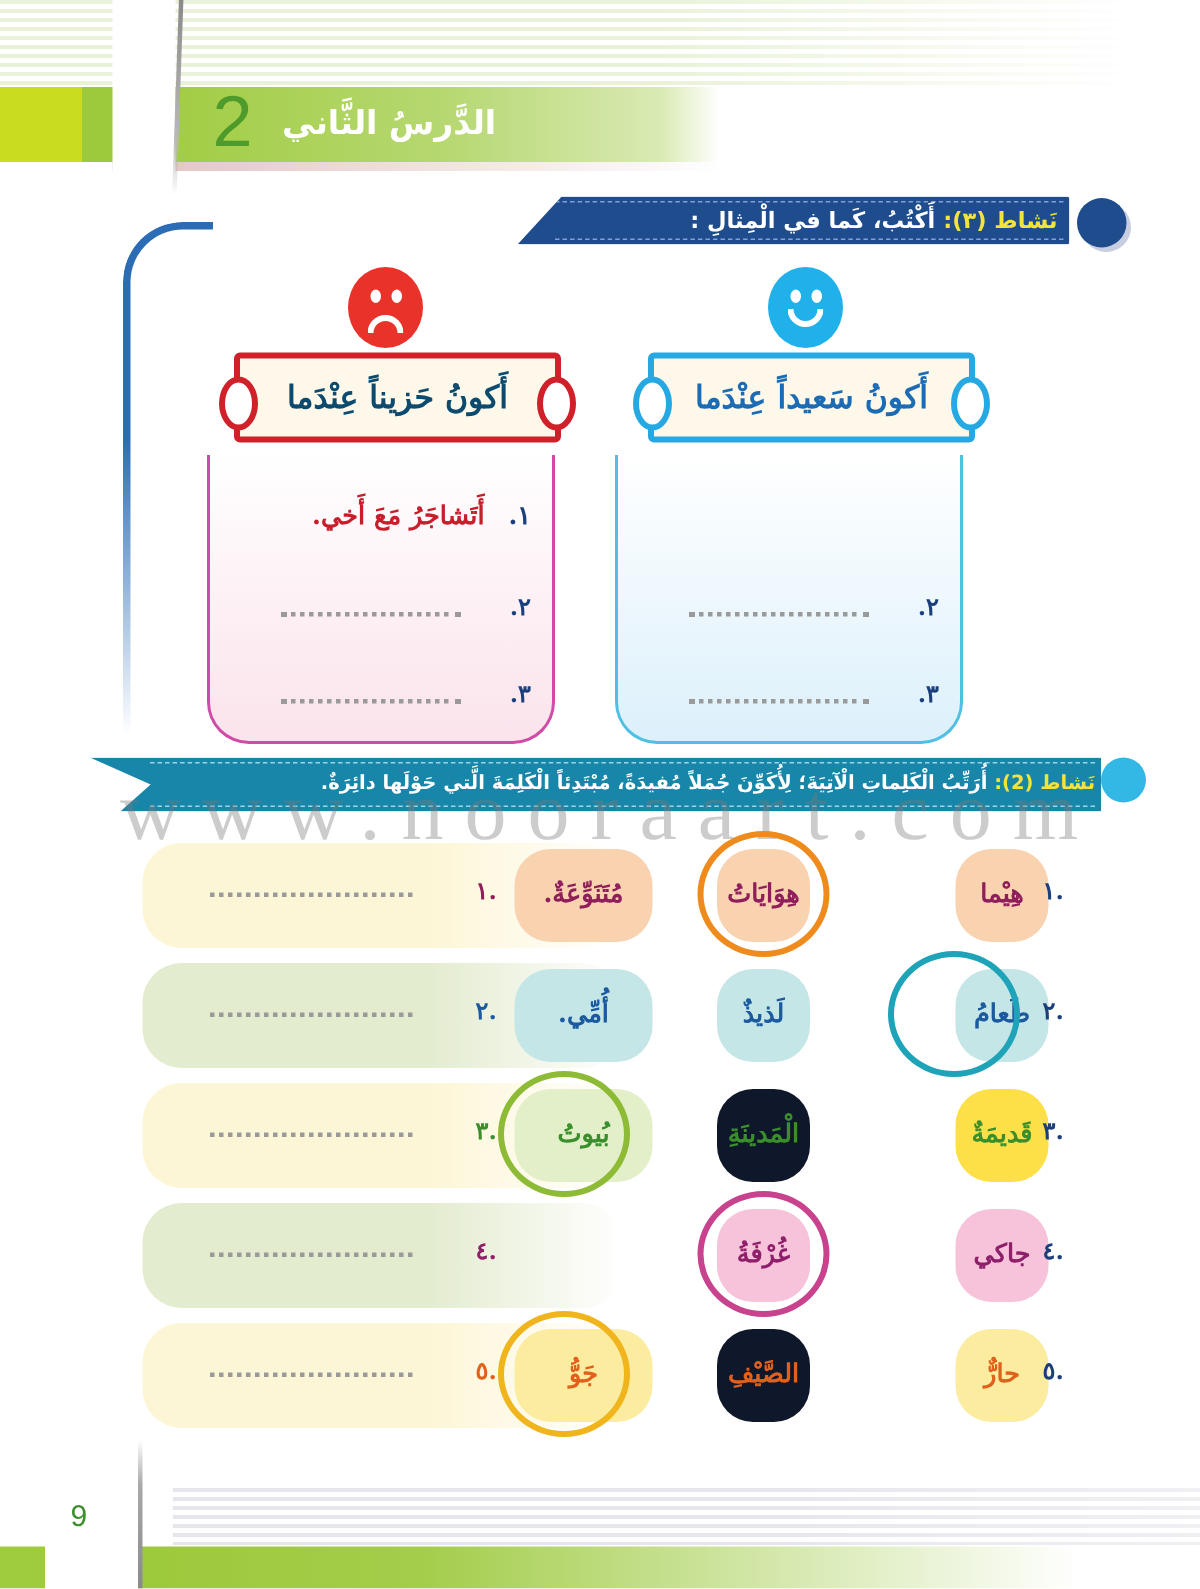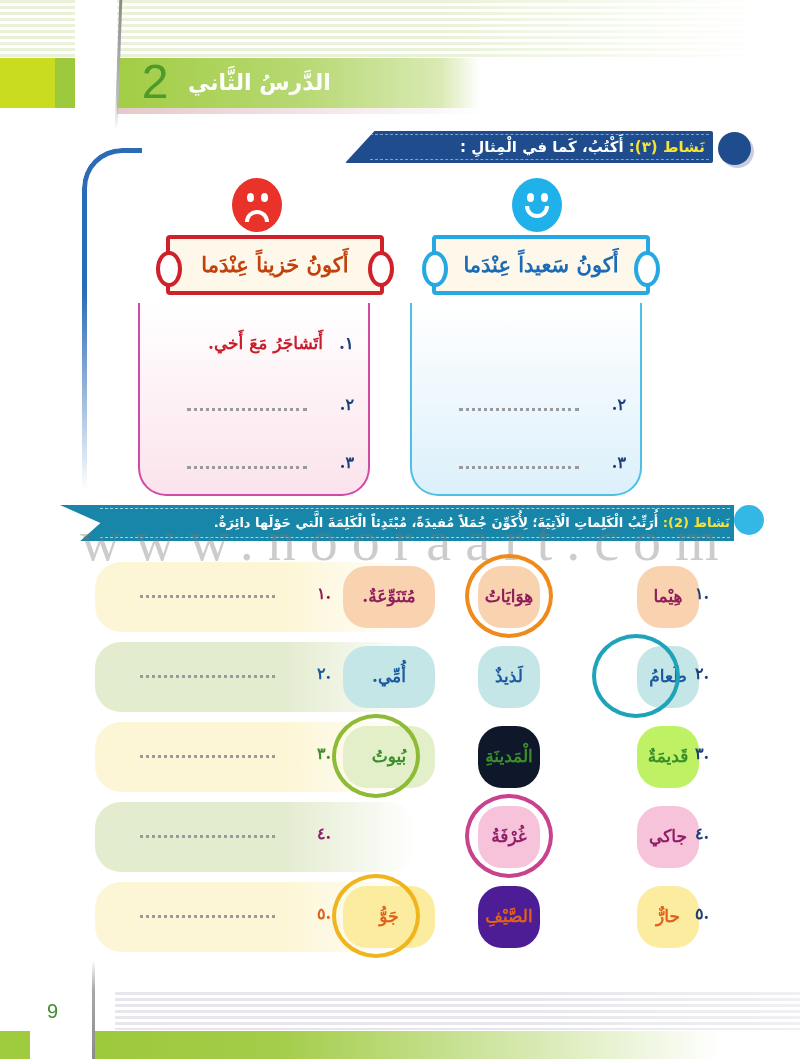--- a/index.html
+++ b/index.html
@@ -47,21 +47,21 @@
   .face-happy .mouth { position: absolute; left: 13px; top: 28px; width: 24px; height: 12px;
     border: 4px solid #fff; border-top: none; border-radius: 0 0 14px 14px; }
   .face-sad .mouth { position: absolute; left: 13px; top: 32px; width: 24px; height: 12px;
     border: 4px solid #fff; border-bottom: none; border-radius: 14px 14px 0 0; }
 
   .plaque { position: absolute; top: 235px; width: 218px; height: 60px; background: #fdf8ea;
     border: 4px solid; border-radius: 4px; text-align: center; font-size: 21px; line-height: 52px; font-weight: bold; }
   .plaque::before, .plaque::after { content: ""; position: absolute; top: 12px; width: 18px; height: 28px;
     border: 4px solid; background: #fff; border-radius: 50%; }
   .plaque::before { left: -14px; } .plaque::after { right: -14px; }
-  .plaque-sad { left: 166px; border-color: #d0202a; color: #c2410c; }
+  .plaque-sad { left: 156px; border-color: #d0202a; color: #0c4a6e; }
   .plaque-sad::before, .plaque-sad::after { border-color: #d0202a; }
   .plaque-happy { left: 432px; border-color: #26a9e3; color: #1c6bb5; }
   .plaque-happy::before, .plaque-happy::after { border-color: #26a9e3; }
 
   .list-box { position: absolute; top: 303px; width: 232px; height: 193px; border: 2px solid;
     border-top: none; border-radius: 0 0 28px 28px; }
   .list-box-sad { left: 138px; border-color: #d04aa7; background: linear-gradient(to bottom, #fff 0, #fbe3ec 100%); }
   .list-box-happy { left: 410px; border-color: #4fc0e3; background: linear-gradient(to bottom, #fff 0, #dcf0fb 100%); }
   .li { position: absolute; right: 14px; left: 18px; text-align: right; direction: rtl; font-family: "DejaVu Serif", serif; }
   .li .num { font-weight: bold; margin-left: 10px; }
@@ -193,41 +193,41 @@
       <div class="tile t3" style="background:#c5e6e6;color:#1c5aa0">طَعامُ</div>
       <div class="tile t2" style="background:#c5e6e6;color:#1c5aa0">لَذيذٌ</div>
       <div class="tile t1" style="background:#c5e6e6;color:#1c5aa0">أُمِّي.</div>
       <div class="ring" style="left:497px;border-color:#1ea3b8"></div>
       <div class="rnum">٢.</div>
     </div>
     <div class="row" style="top: 722px;">
       <div class="band" style="background:linear-gradient(to right, #fdf6d6 60%, rgba(255,255,255,0))"></div>
       <div class="ans-dots"></div>
       <div class="ans-num" style="color:#3a8e2b">٣.</div>
-      <div class="tile t3" style="background:#bef264;color:#3a8e2b">قَديمَةٌ</div>
+      <div class="tile t3" style="background:#fde047;color:#3a8e2b">قَديمَةٌ</div>
       <div class="tile t2" style="background:#0f172a;color:#3a8e2b">الْمَدينَةِ</div>
       <div class="tile t1" style="background:#e3efc8;color:#3a8e2b">بُيوتُ</div>
       <div class="ring" style="left:237px;border-color:#8dbb36"></div>
       <div class="rnum">٣.</div>
     </div>
     <div class="row" style="top: 802px;">
       <div class="band" style="background:linear-gradient(to right, #e4ecd0 60%, rgba(255,255,255,0))"></div>
       <div class="ans-dots"></div>
       <div class="ans-num" style="color:#8f1f6a">٤.</div>
       <div class="tile t3" style="background:#f7c3da;color:#8f1f6a">جاكي</div>
       <div class="tile t2" style="background:#f7c3da;color:#8f1f6a">غُرْفَةُ</div>
       <div class="ring" style="left:370px;border-color:#c8428e"></div>
       <div class="rnum">٤.</div>
     </div>
     <div class="row" style="top: 882px;">
       <div class="band" style="background:linear-gradient(to right, #fdf6d6 60%, rgba(255,255,255,0))"></div>
       <div class="ans-dots"></div>
       <div class="ans-num" style="color:#e0601c">٥.</div>
       <div class="tile t3" style="background:#fbeca0;color:#e0601c">حارٌّ</div>
-      <div class="tile t2" style="background:#4c1d95;color:#e0601c">الصَّيْفِ</div>
+      <div class="tile t2" style="background:#0f172a;color:#e0601c">الصَّيْفِ</div>
       <div class="tile t1" style="background:#fbeca0;color:#e0601c">جَوُّ</div>
       <div class="ring" style="left:237px;border-color:#f0b41c"></div>
       <div class="rnum">٥.</div>
     </div>
   </div>
 
 <div class="ftr-stripes"></div>
 <div class="ftr-band"></div>
 <div class="ftr-divider"></div>
 <div class="page-num">9</div>

